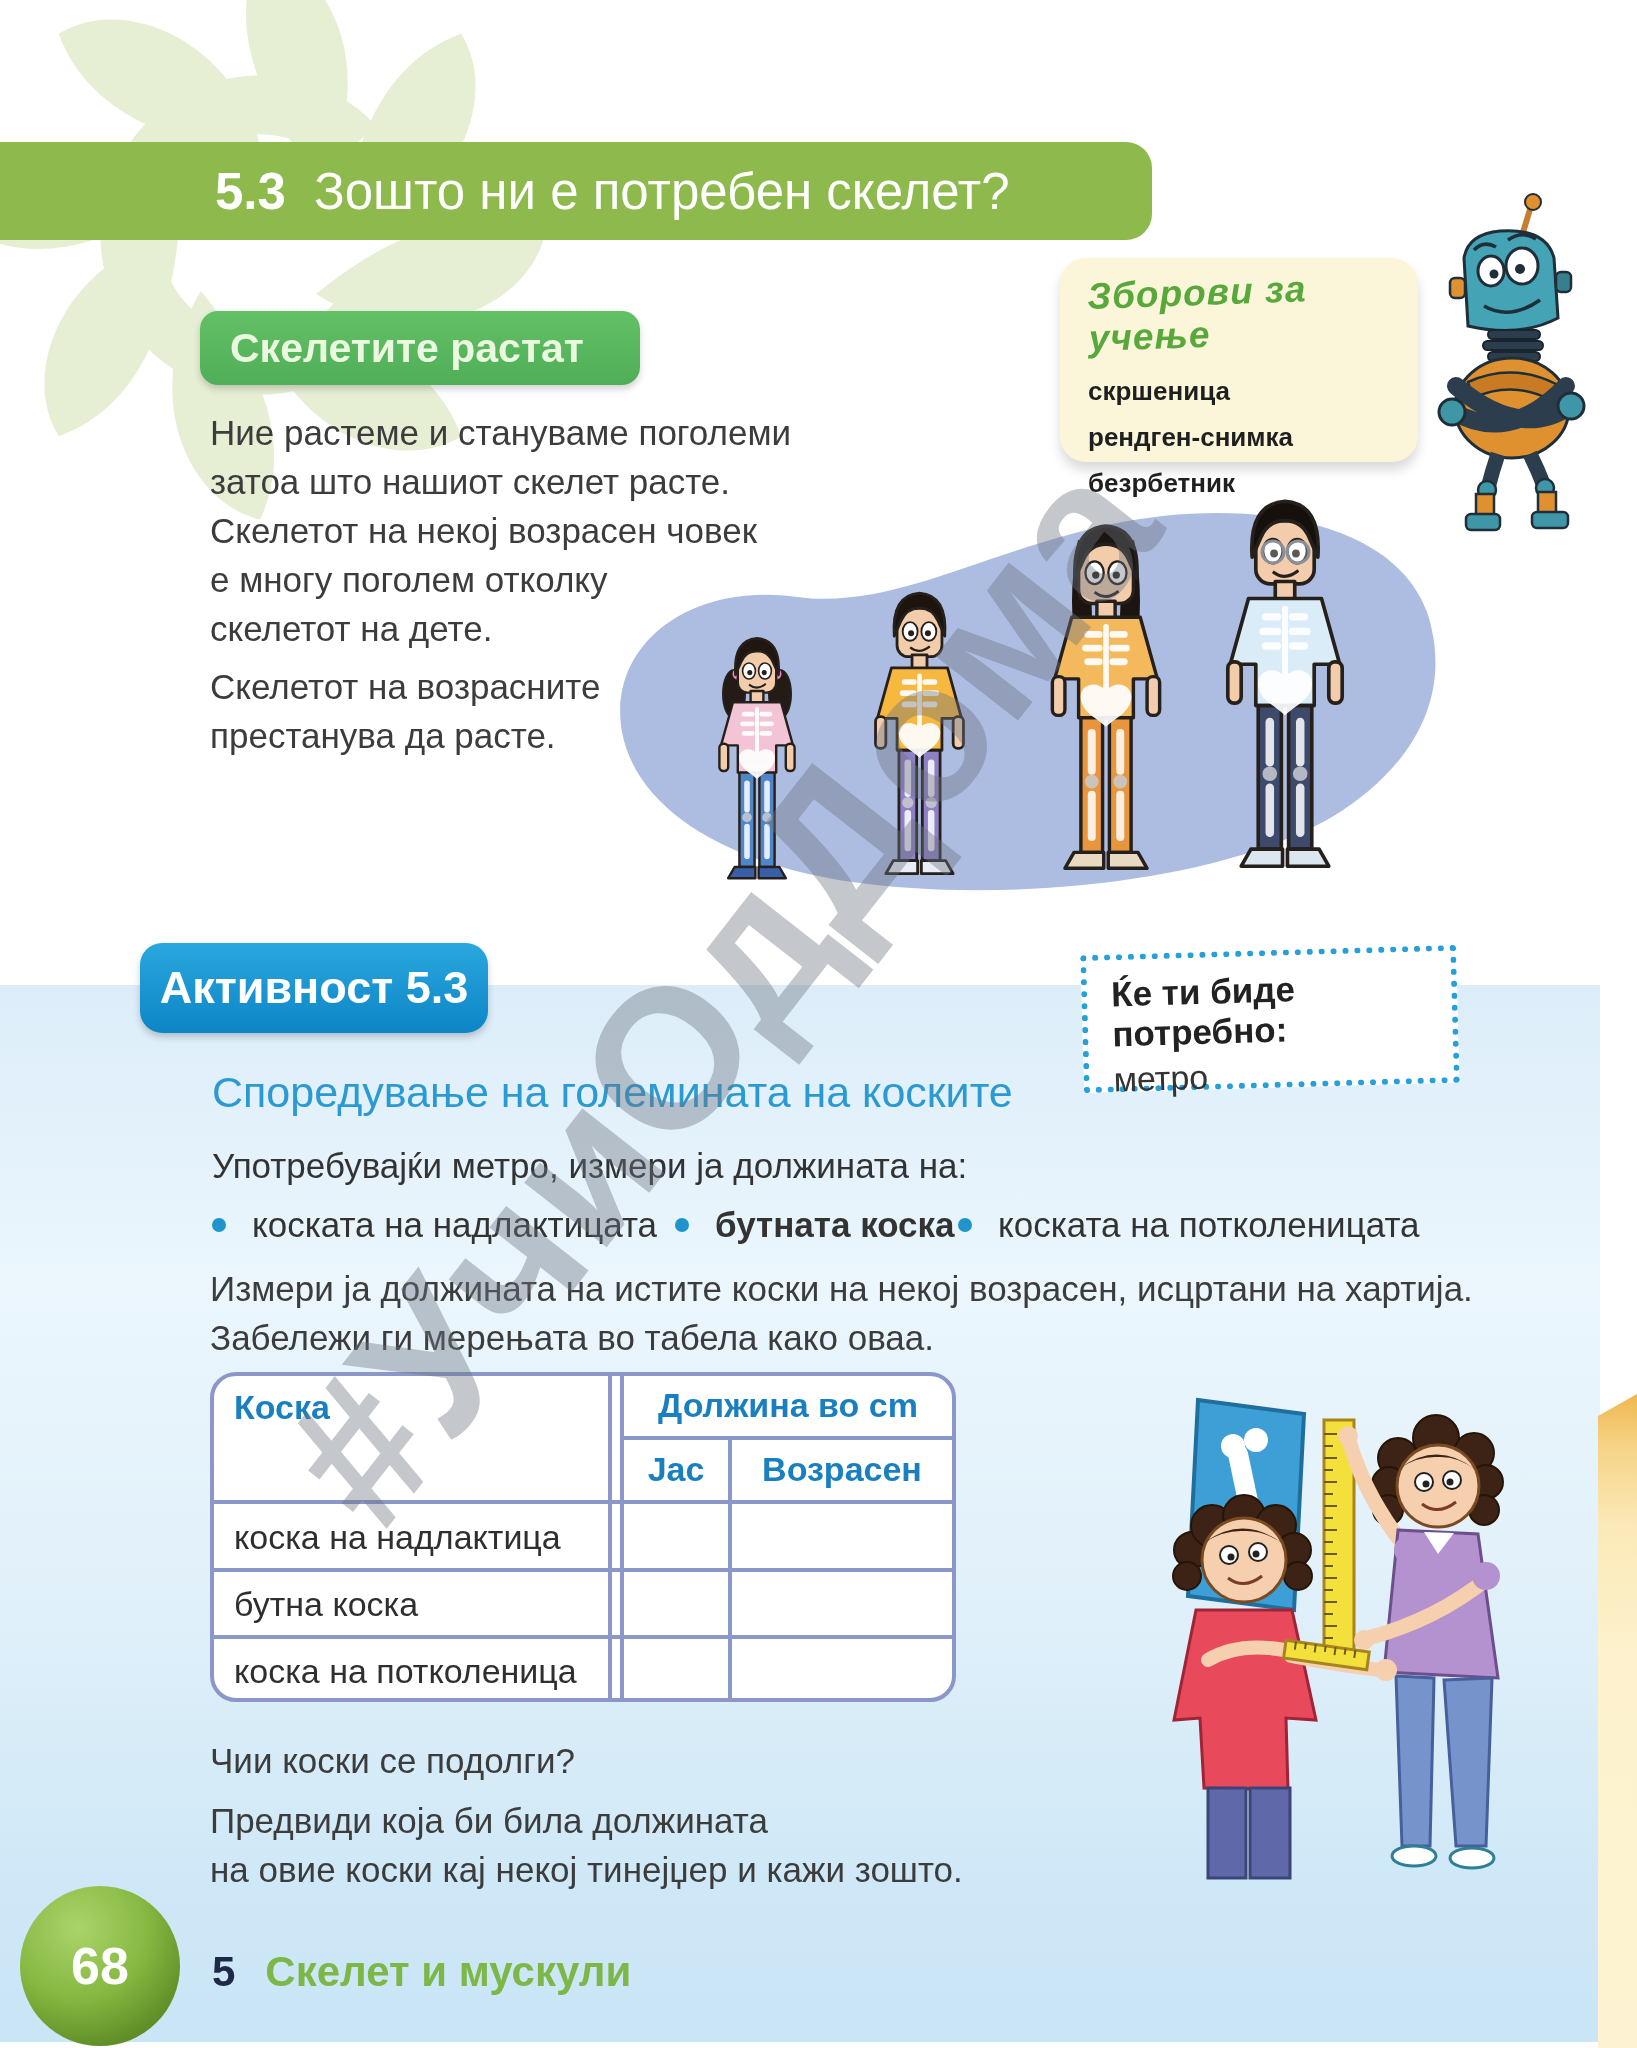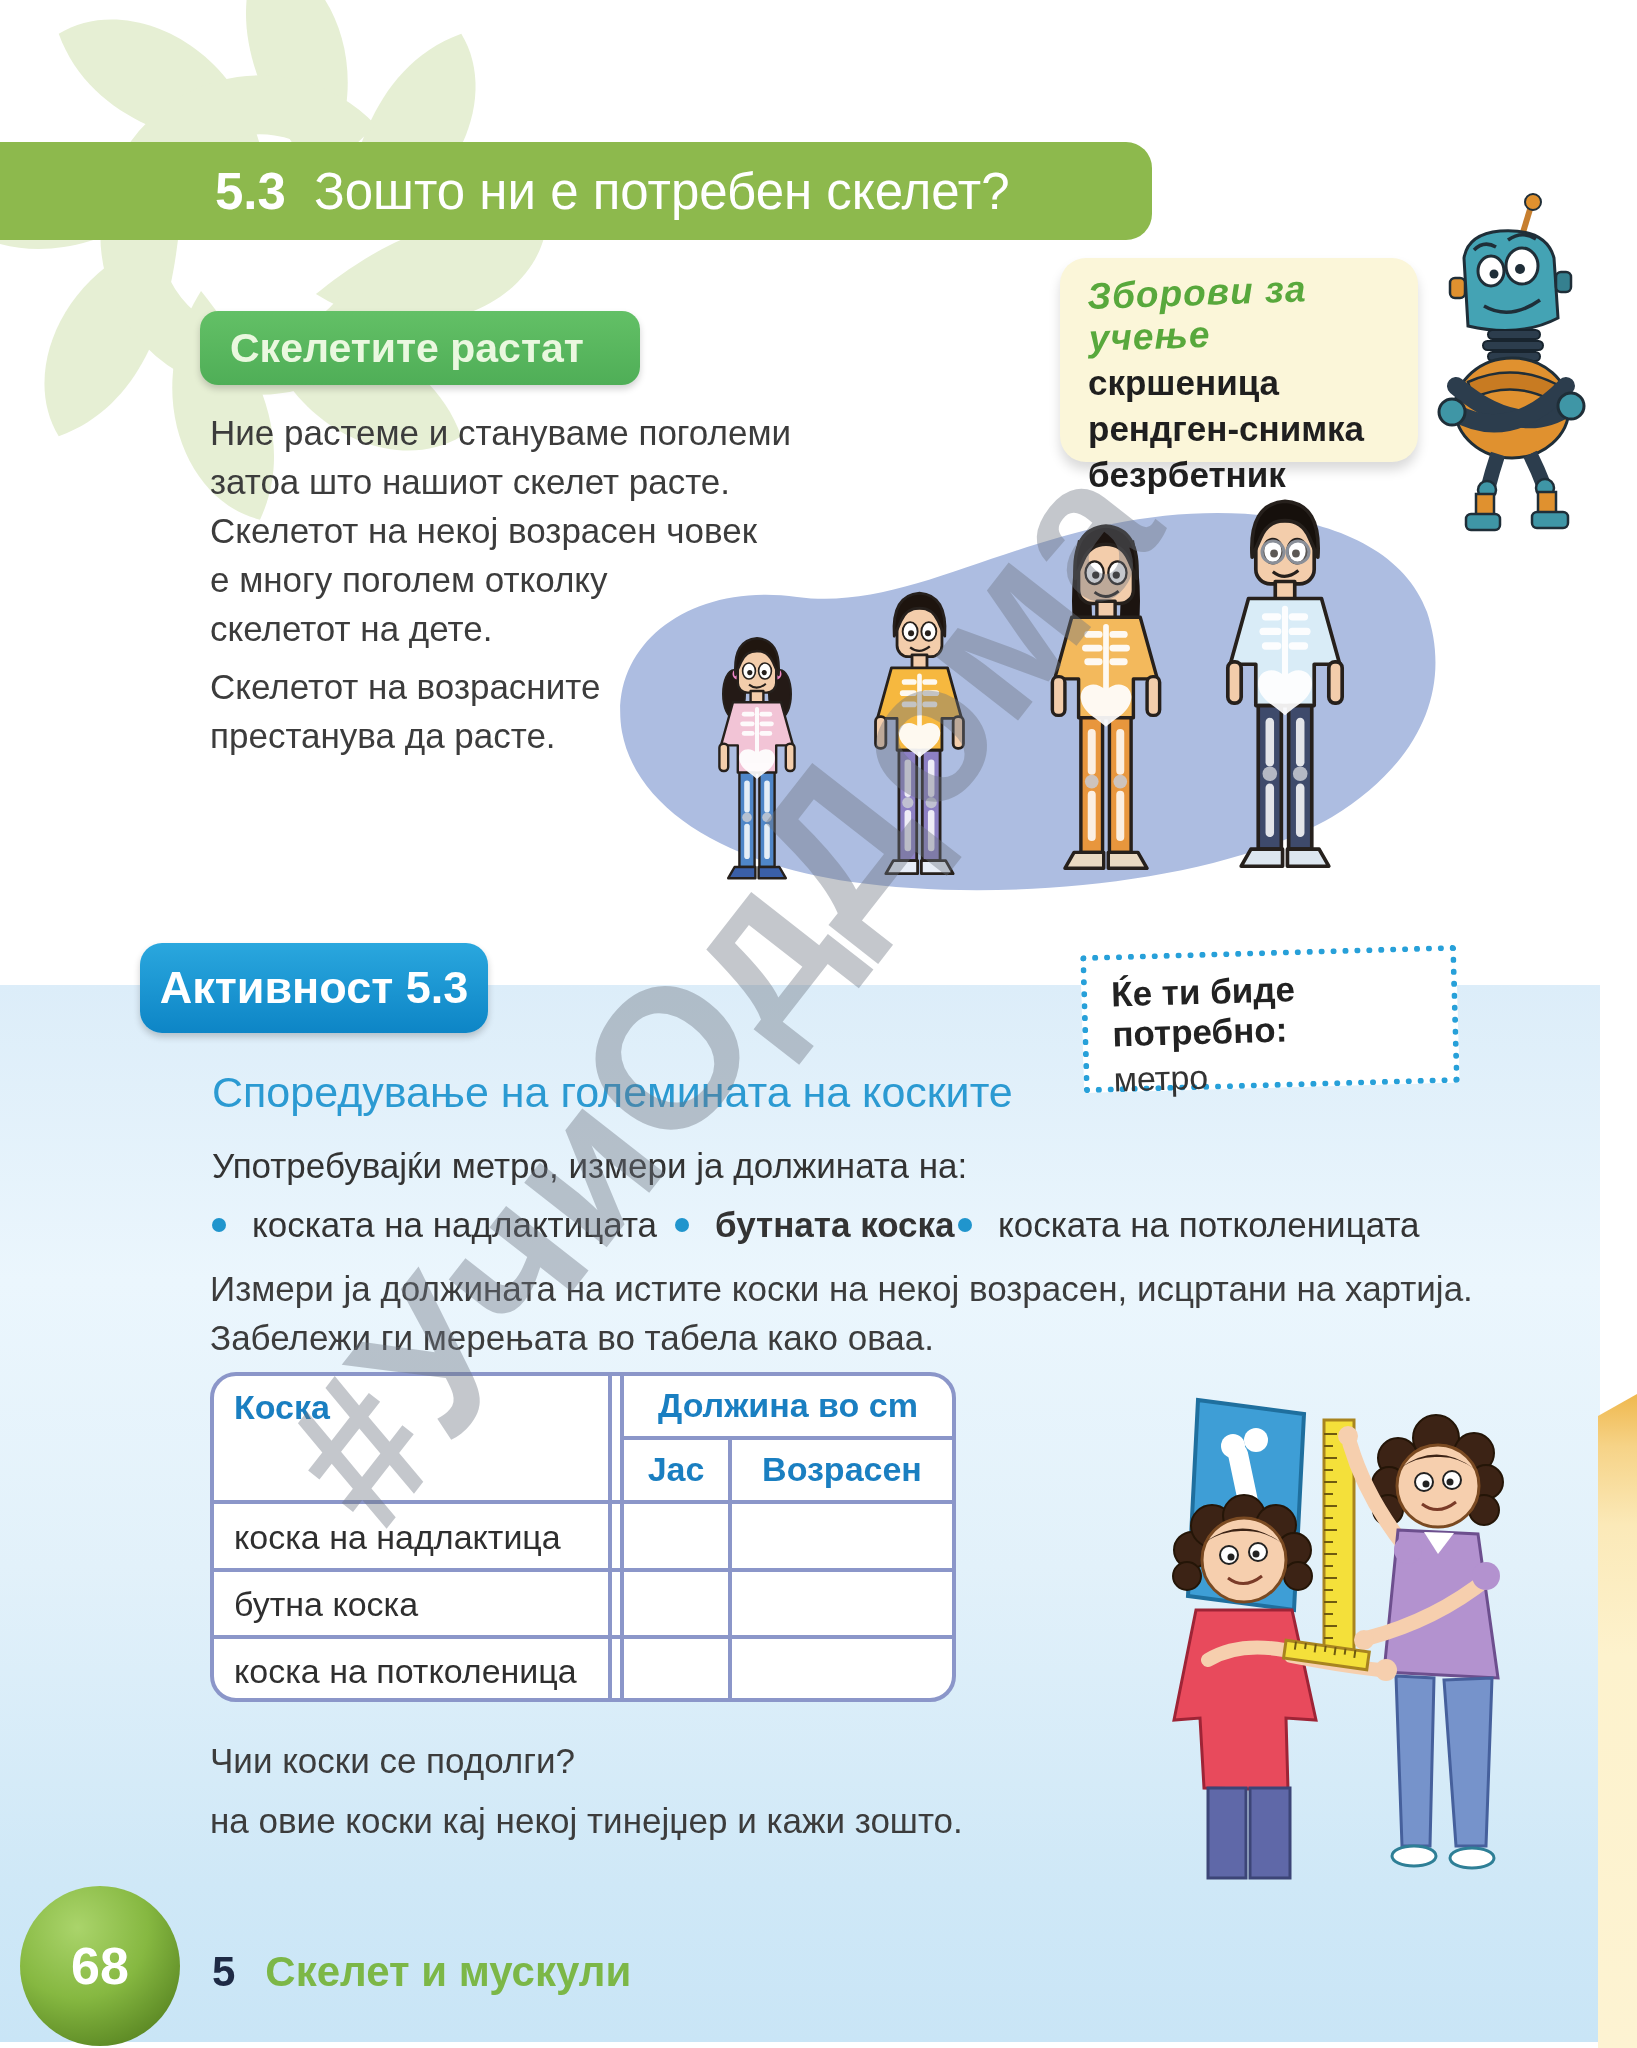--- a/index.html
+++ b/index.html
@@ -15,21 +15,21 @@
     display:flex;align-items:center;padding-left:215px;box-sizing:border-box;
     color:#fff;font-size:51px;}
   .header-bar .num{font-weight:bold;margin-right:28px;}
 
   
   .words-box{position:absolute;left:1060px;top:258px;width:358px;height:204px;
     background:#fbf6d9;border-radius:26px;z-index:5;
     box-shadow:0 8px 12px rgba(0,0,0,.15);padding:18px 0 0 28px;box-sizing:border-box;}
   .words-title{font-size:37px;font-style:italic;font-weight:bold;color:#58a83c;
     transform:rotate(-2deg);transform-origin:left;letter-spacing:1px;}
-  .words-list{margin-top:0;font-size:35px;font-weight:bold;color:#1f1f1f;line-height:46px;}
+  .words-list{margin-top:8px;font-size:26px;font-weight:bold;color:#1f1f1f;line-height:46px;}
 
   .robot{position:absolute;left:1368px;top:178px;width:240px;height:360px;z-index:6;}
 
   
   .sub-btn{position:absolute;left:200px;top:311px;width:440px;height:74px;
     background:linear-gradient(180deg,#63c066 0%,#4fae57 100%);
     border-radius:18px;z-index:4;display:flex;align-items:center;padding-left:30px;
     box-sizing:border-box;color:#eaf8df;font-size:41px;font-weight:bold;
     box-shadow:0 4px 7px rgba(0,0,0,.18);}
 
@@ -310,20 +310,21 @@
     <div class="tcell thead c-jas">Јас</div>
     <div class="tcell thead c-voz">Возрасен</div>
     <div class="tcell c-r0">коска на надлактица</div>
     <div class="tcell c-r1">бутна коска</div>
     <div class="tcell c-r2">коска на потколеница</div>
   </div>
 
   <div class="para q">Чии коски се подолги?</div>
 
   <div class="para p4">
+    <div>Предвиди која би била должината</div>
     <div>на овие коски кај некој тинејџер и кажи зошто.</div>
   </div>
 
   <svg class="kids" viewBox="0 0 622 532">
 
     <polygon points="212,42 318,56 308,252 202,238" fill="#3e9ed6" stroke="#1f6f9e" stroke-width="4"></polygon>
     <circle cx="247" cy="88" r="12" fill="#fff"></circle>
     <circle cx="270" cy="82" r="12" fill="#fff"></circle>
     <path d="M252,96 L274,200" stroke="#fff" stroke-width="20" stroke-linecap="round" fill="none"></path>
     <circle cx="263" cy="212" r="12" fill="#fff"></circle>

